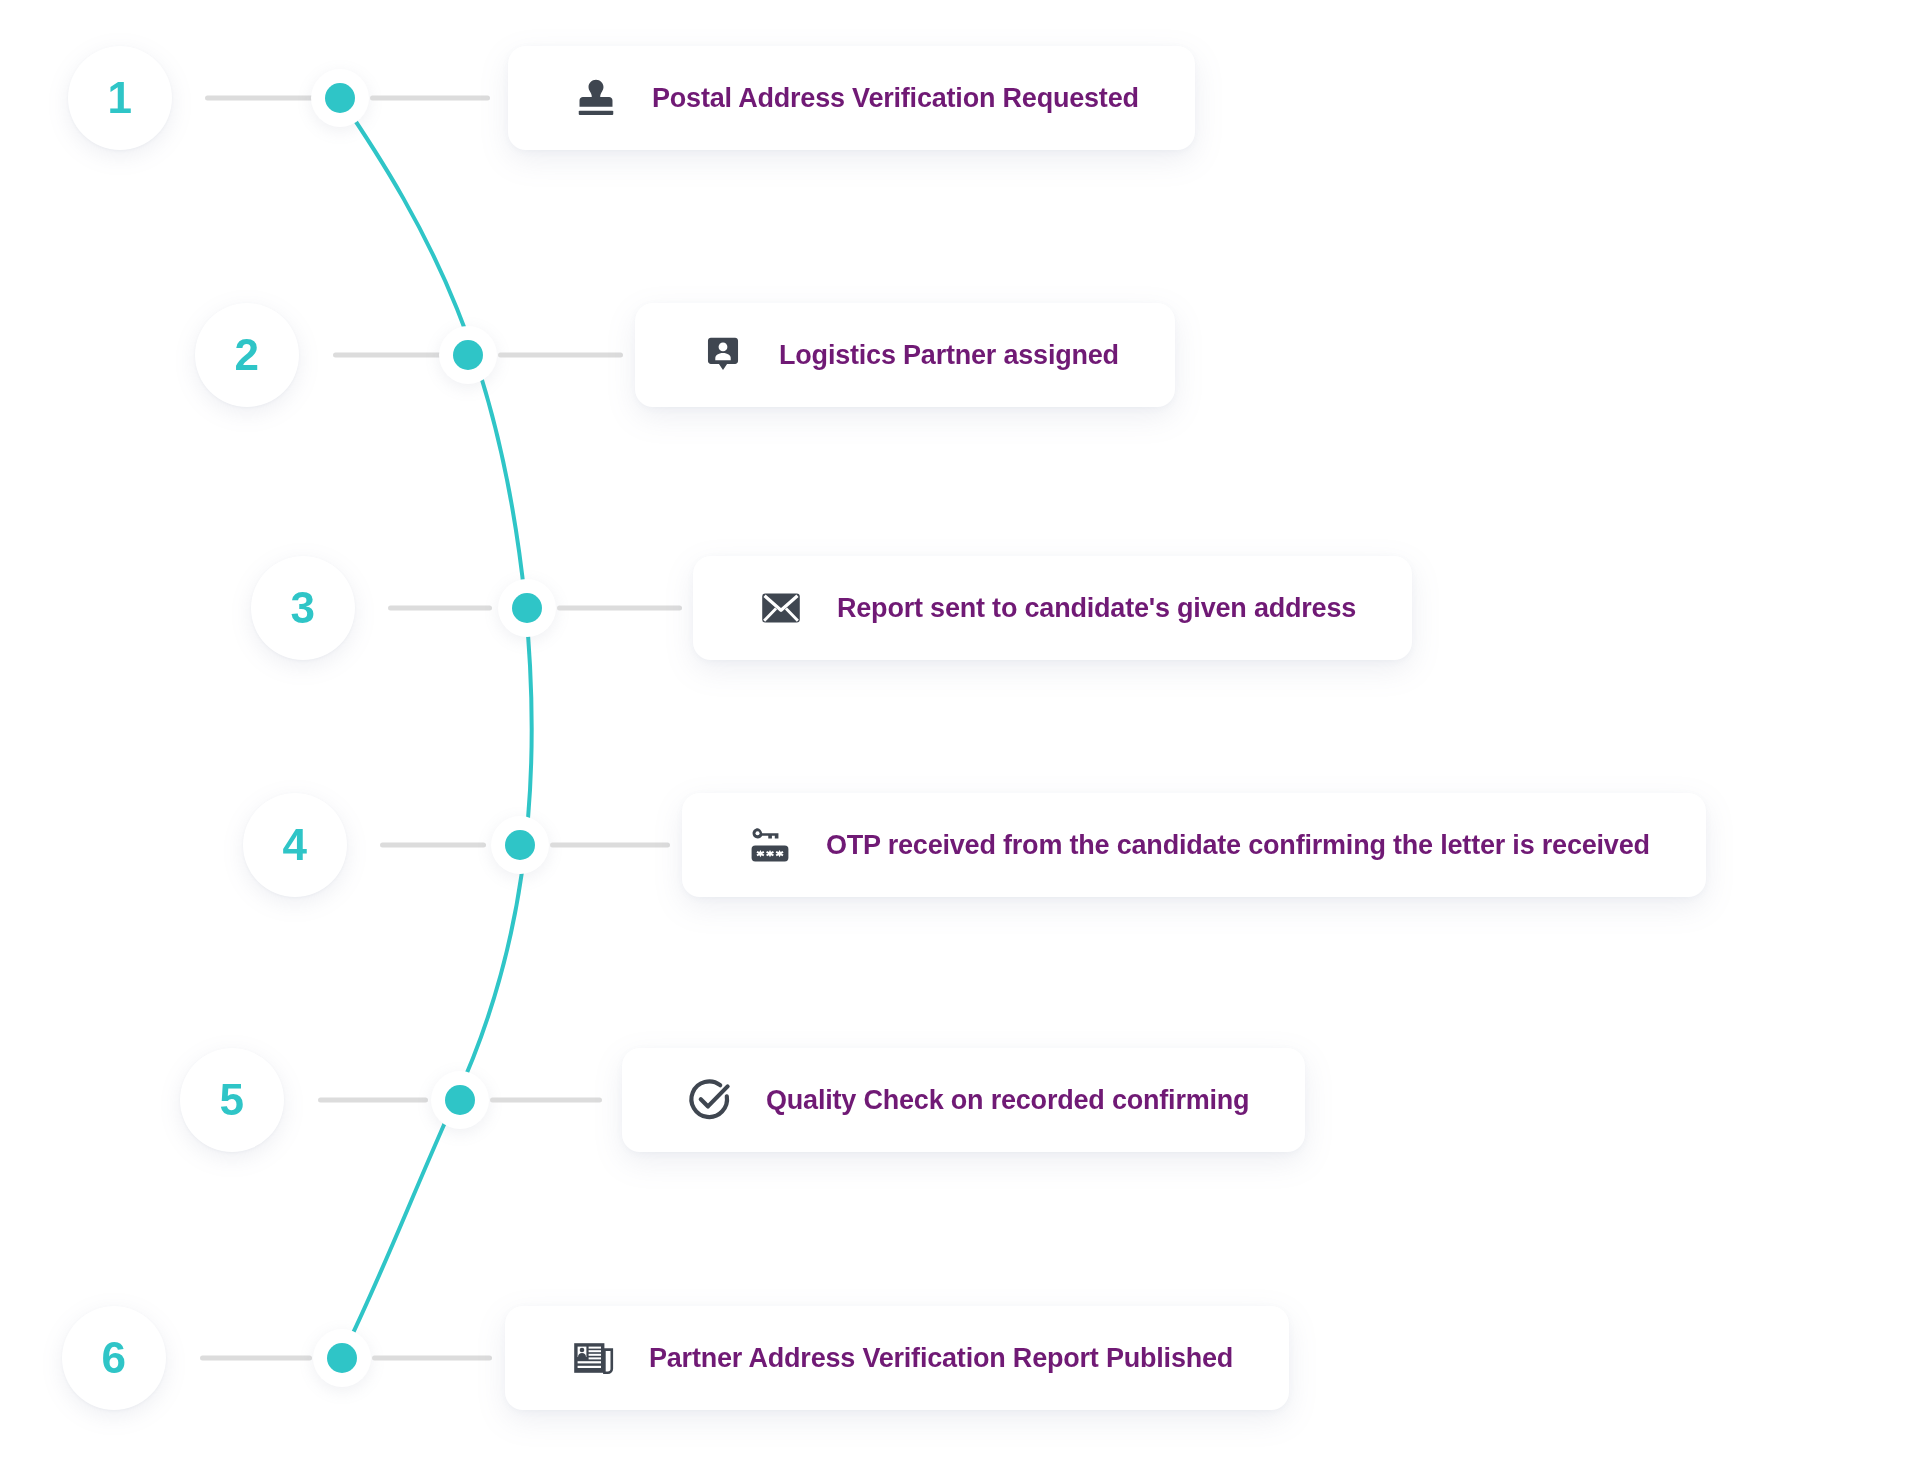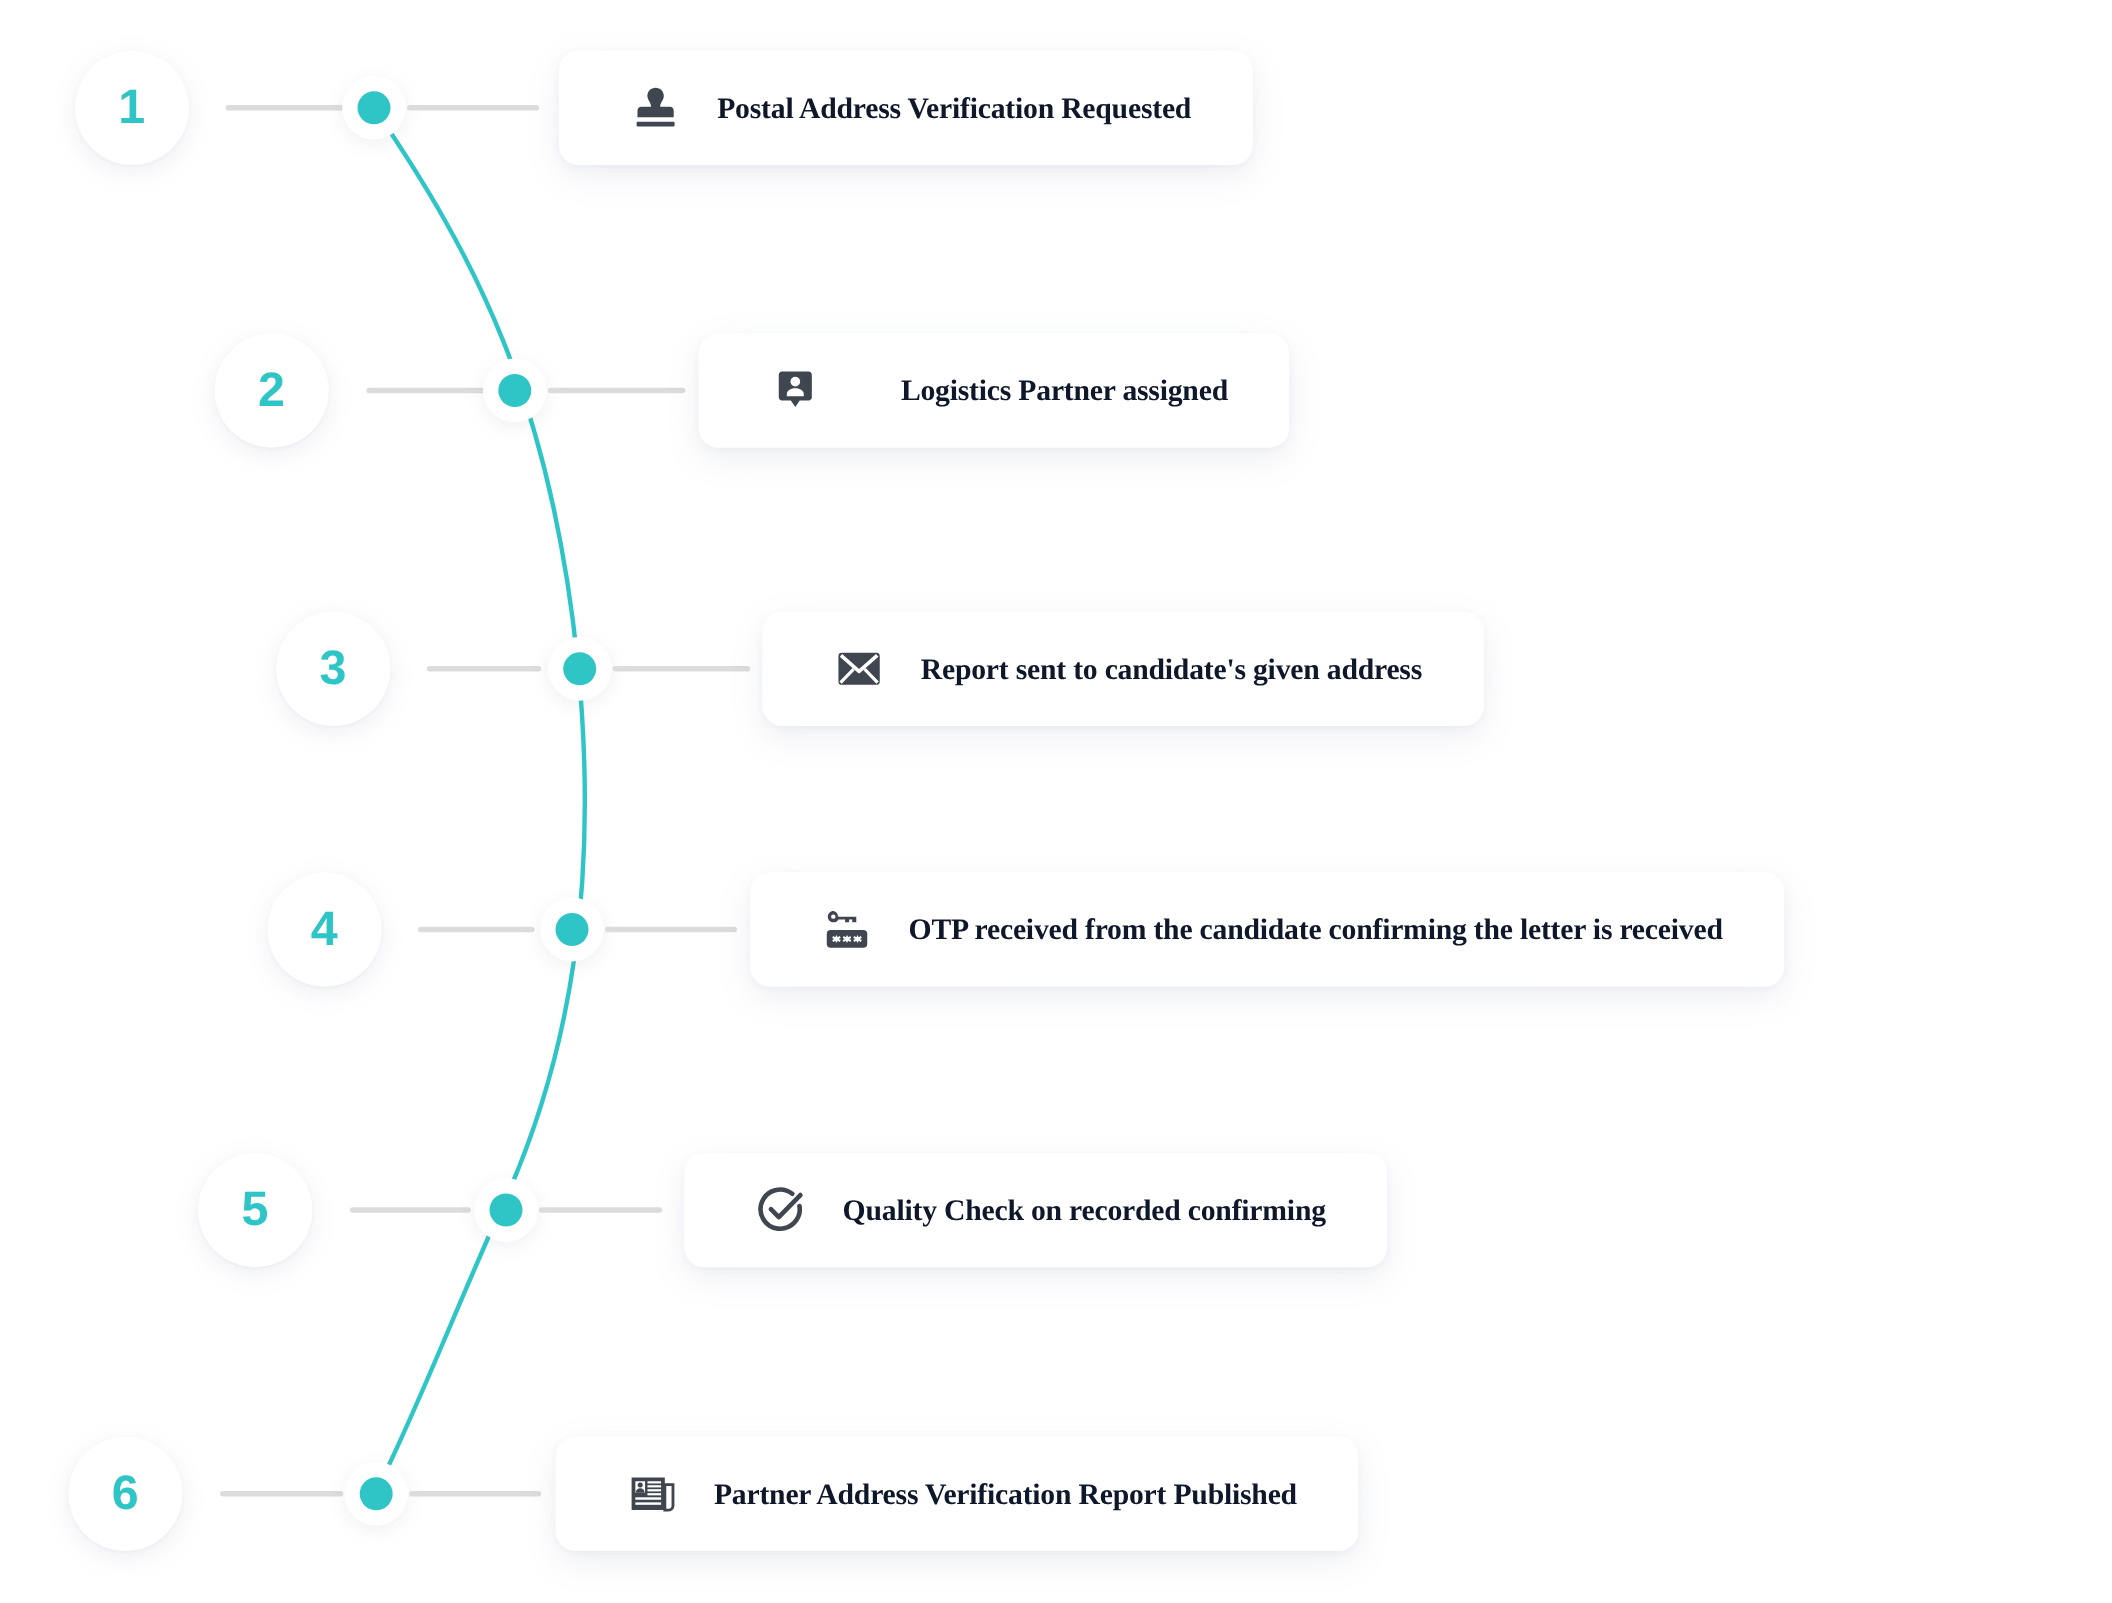--- a/index.html
+++ b/index.html
@@ -116,24 +116,23 @@
     align-items: center;
     justify-content: center;
     color: #3f4650;
   }
   .card-icon svg {
     display: block;
   }
   .card-label {
     font-size: 27px;
     font-weight: 700;
-    color: #0f172a;
+    color: #701a75;
     letter-spacing: -0.2px;
     line-height: 1;
-    font-family: Liberation Serif, serif;
   }
 </style>
 </head>
 <body>
 
 <div id="stage">
 
   <svg id="spine" viewBox="0 0 1920 1457" fill="none" xmlns="http://www.w3.org/2000/svg">
     <path d="M 340 98 C 430 230 500 360 525 600 C 545 800 520 960 455 1100 C 410 1200 380 1280 340 1360" stroke="#2fc5c7" stroke-width="4" fill="none" stroke-linecap="round"></path>
   </svg>
@@ -160,21 +159,21 @@
 
   <div class="row" style="top:355px;">
     <div class="badge" style="left:247px;">
       <span class="badge-num">2</span>
     </div>
     <div class="connector" style="left:333px; width:110px;"></div>
     <div class="node" style="left:468px;">
       <span class="node-dot"></span>
     </div>
     <div class="connector" style="left:498px; width:125px;"></div>
-    <div class="card" style="left:635px;gap:40px;">
+    <div class="card" style="left:635px;">
       <span class="card-icon">
         <svg width="44" height="44" viewBox="0 0 24 24" fill="currentColor">
           <path d="M5.4 2.6h13.2c.9 0 1.6.7 1.6 1.6v11.1c0 .9-.7 1.6-1.6 1.6h-4.4L12 20.2l-2.2-3.3H5.4c-.9 0-1.6-.7-1.6-1.6V4.2c0-.9.7-1.6 1.6-1.6z"></path>
           <circle cx="12" cy="7.6" r="2.4" fill="#ffffff"></circle>
           <path d="M12 10.9c-2.5 0-4.2 1.3-4.2 2.7v1.2h8.4v-1.2c0-1.4-1.7-2.7-4.2-2.7z" fill="#ffffff"></path>
         </svg>
       </span>
       <span class="card-label">Logistics Partner assigned</span>
     </div>
   </div>

